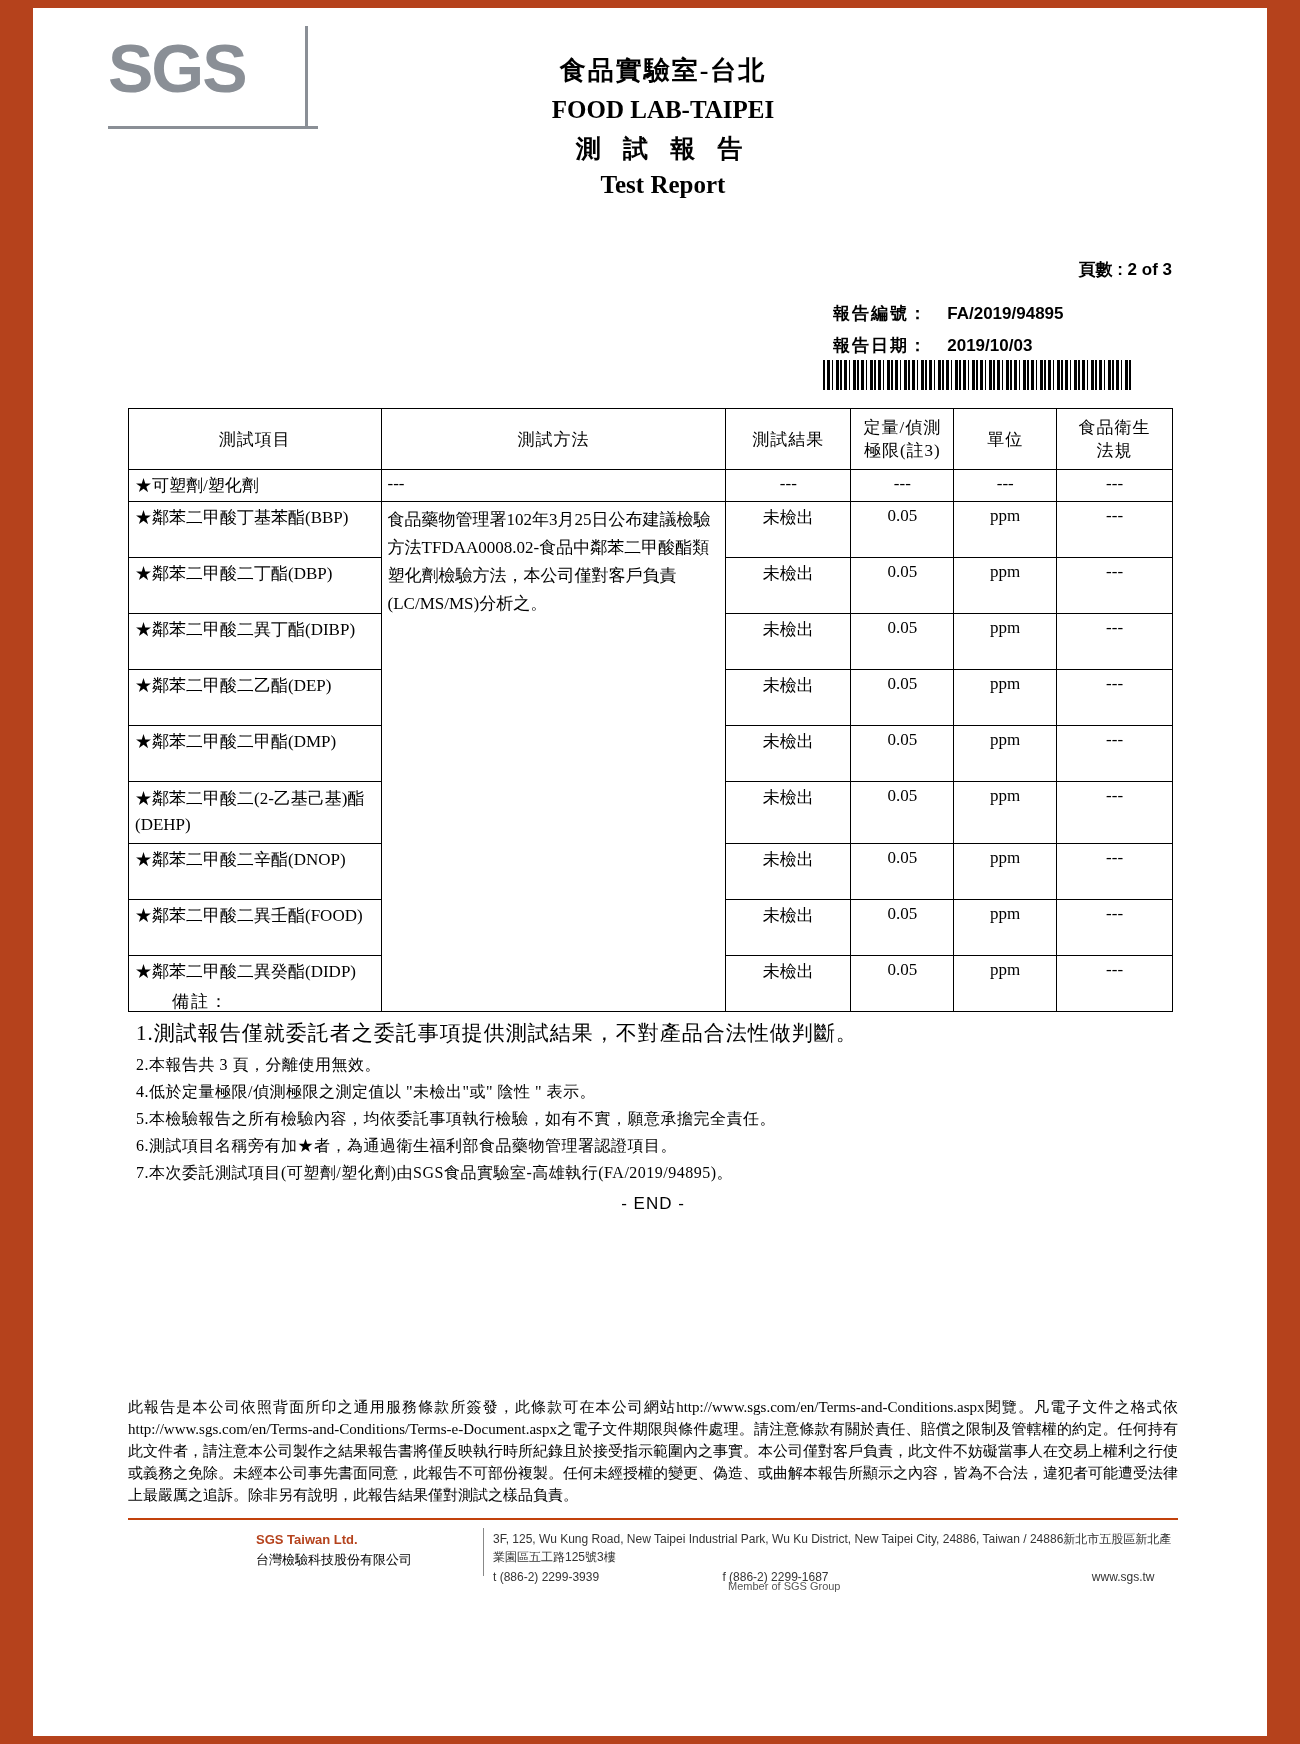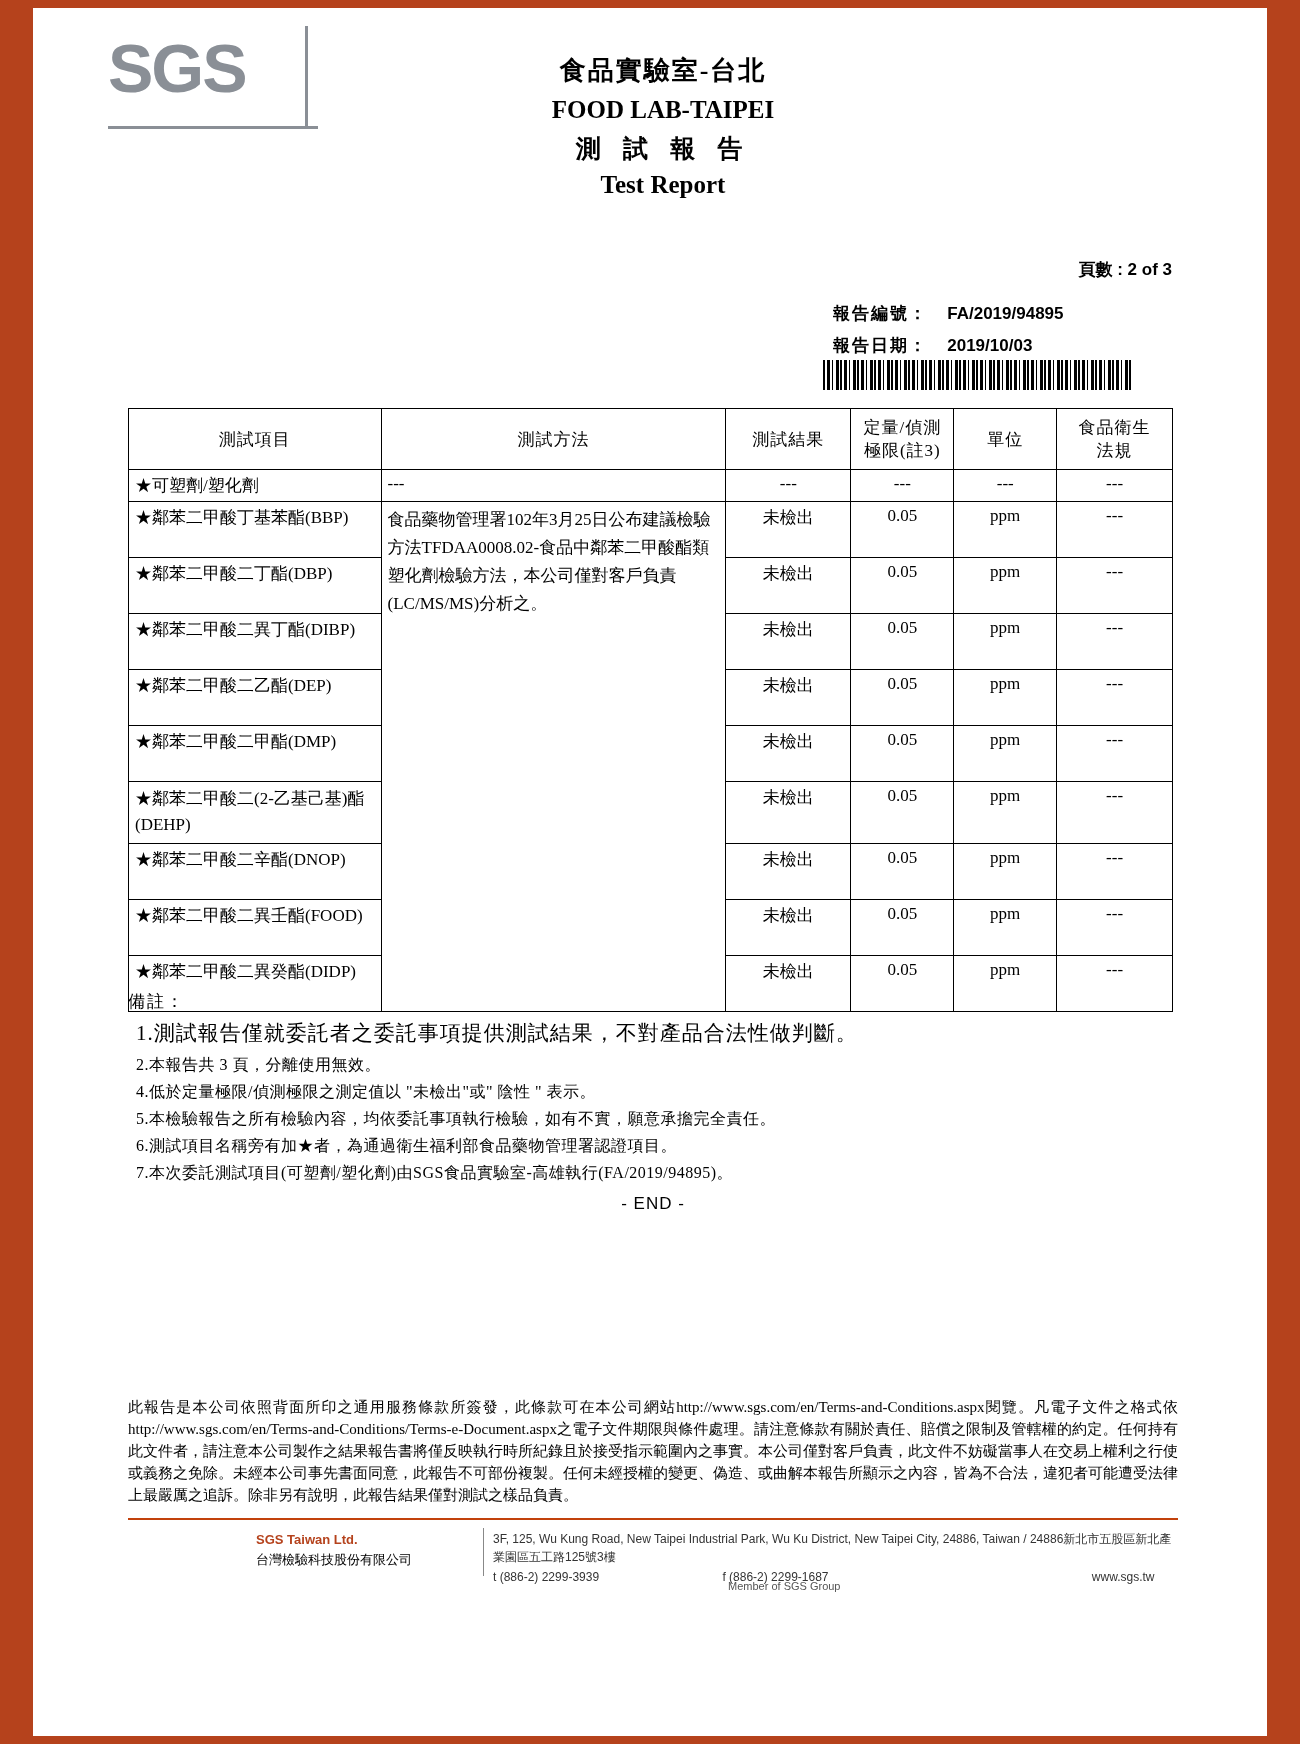--- a/index.html
+++ b/index.html
@@ -126,21 +126,21 @@
   .center{text-align:center;}
   .two-line{line-height:26px;}
 
   
   .notes{
     position:absolute;
     left:95px; top:982px;
     width:1050px;
     font-size:17px;
   }
-  .notes .nt-title{letter-spacing:2px;margin-bottom:2px;}
+  .notes .nt-title{letter-spacing:2px;margin-bottom:2px;padding-left:44px;}
   .notes .n1{font-size:21px;letter-spacing:1px;margin:6px 0 8px 8px;}
   .notes .n{font-size:16px;letter-spacing:0.5px;margin:6px 0 6px 8px;}
   .end{
     text-align:center;
     font-family:"Liberation Sans", sans-serif;
     font-size:17px;
     margin-top:10px;
     letter-spacing:1px;
   }
 

